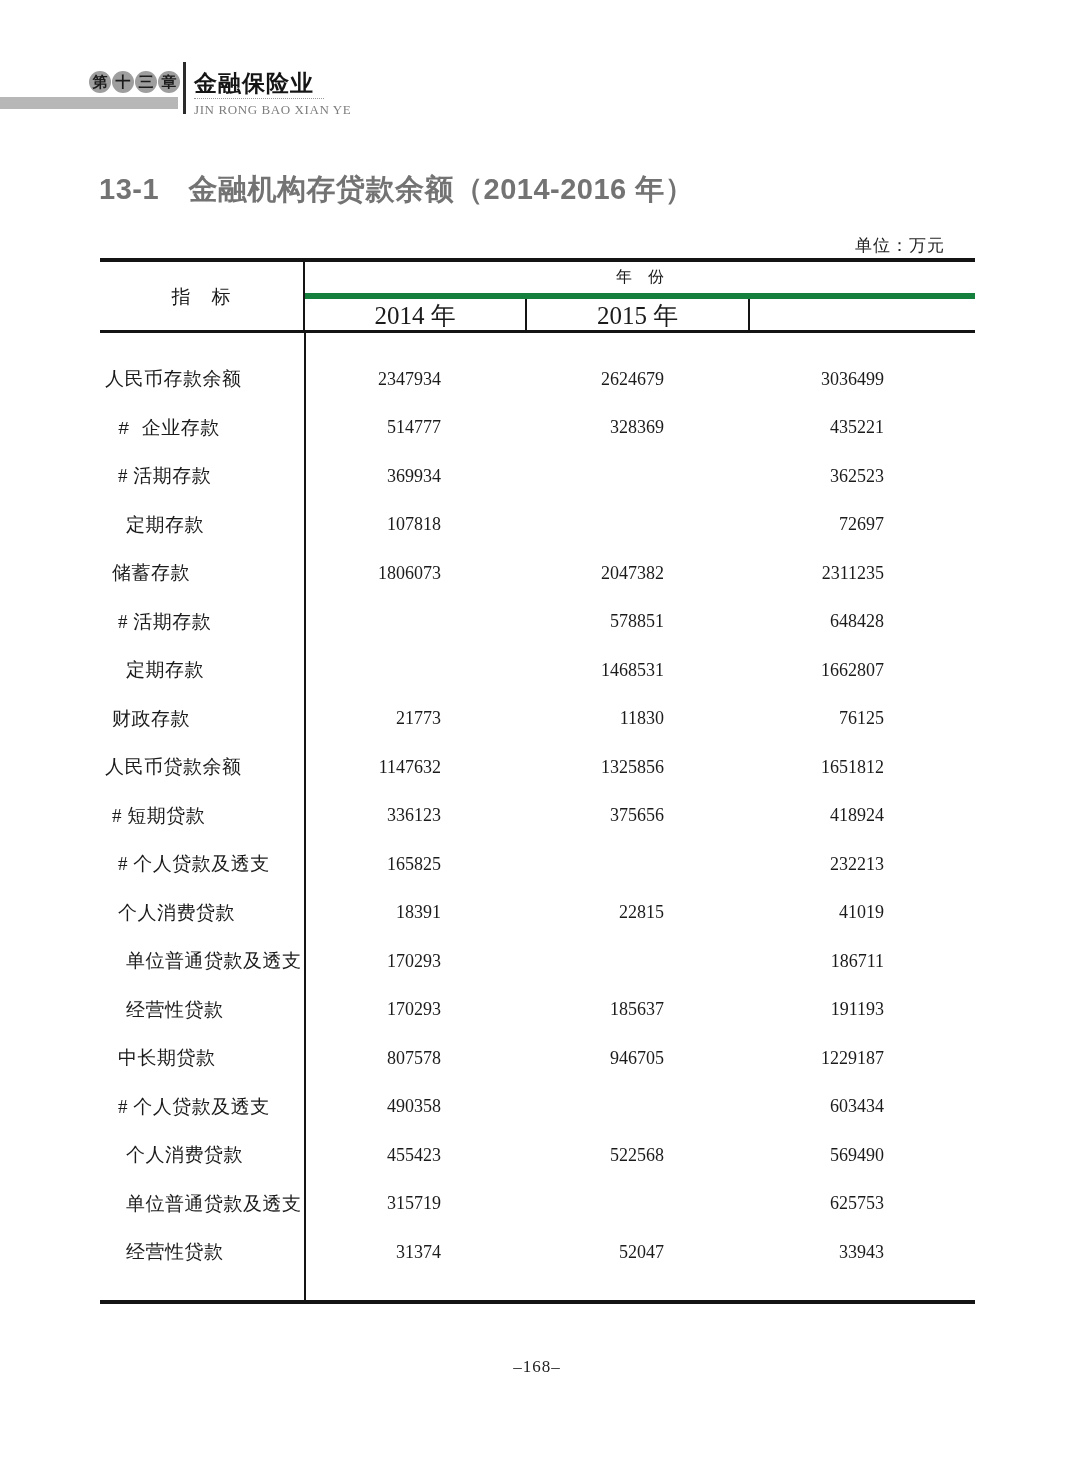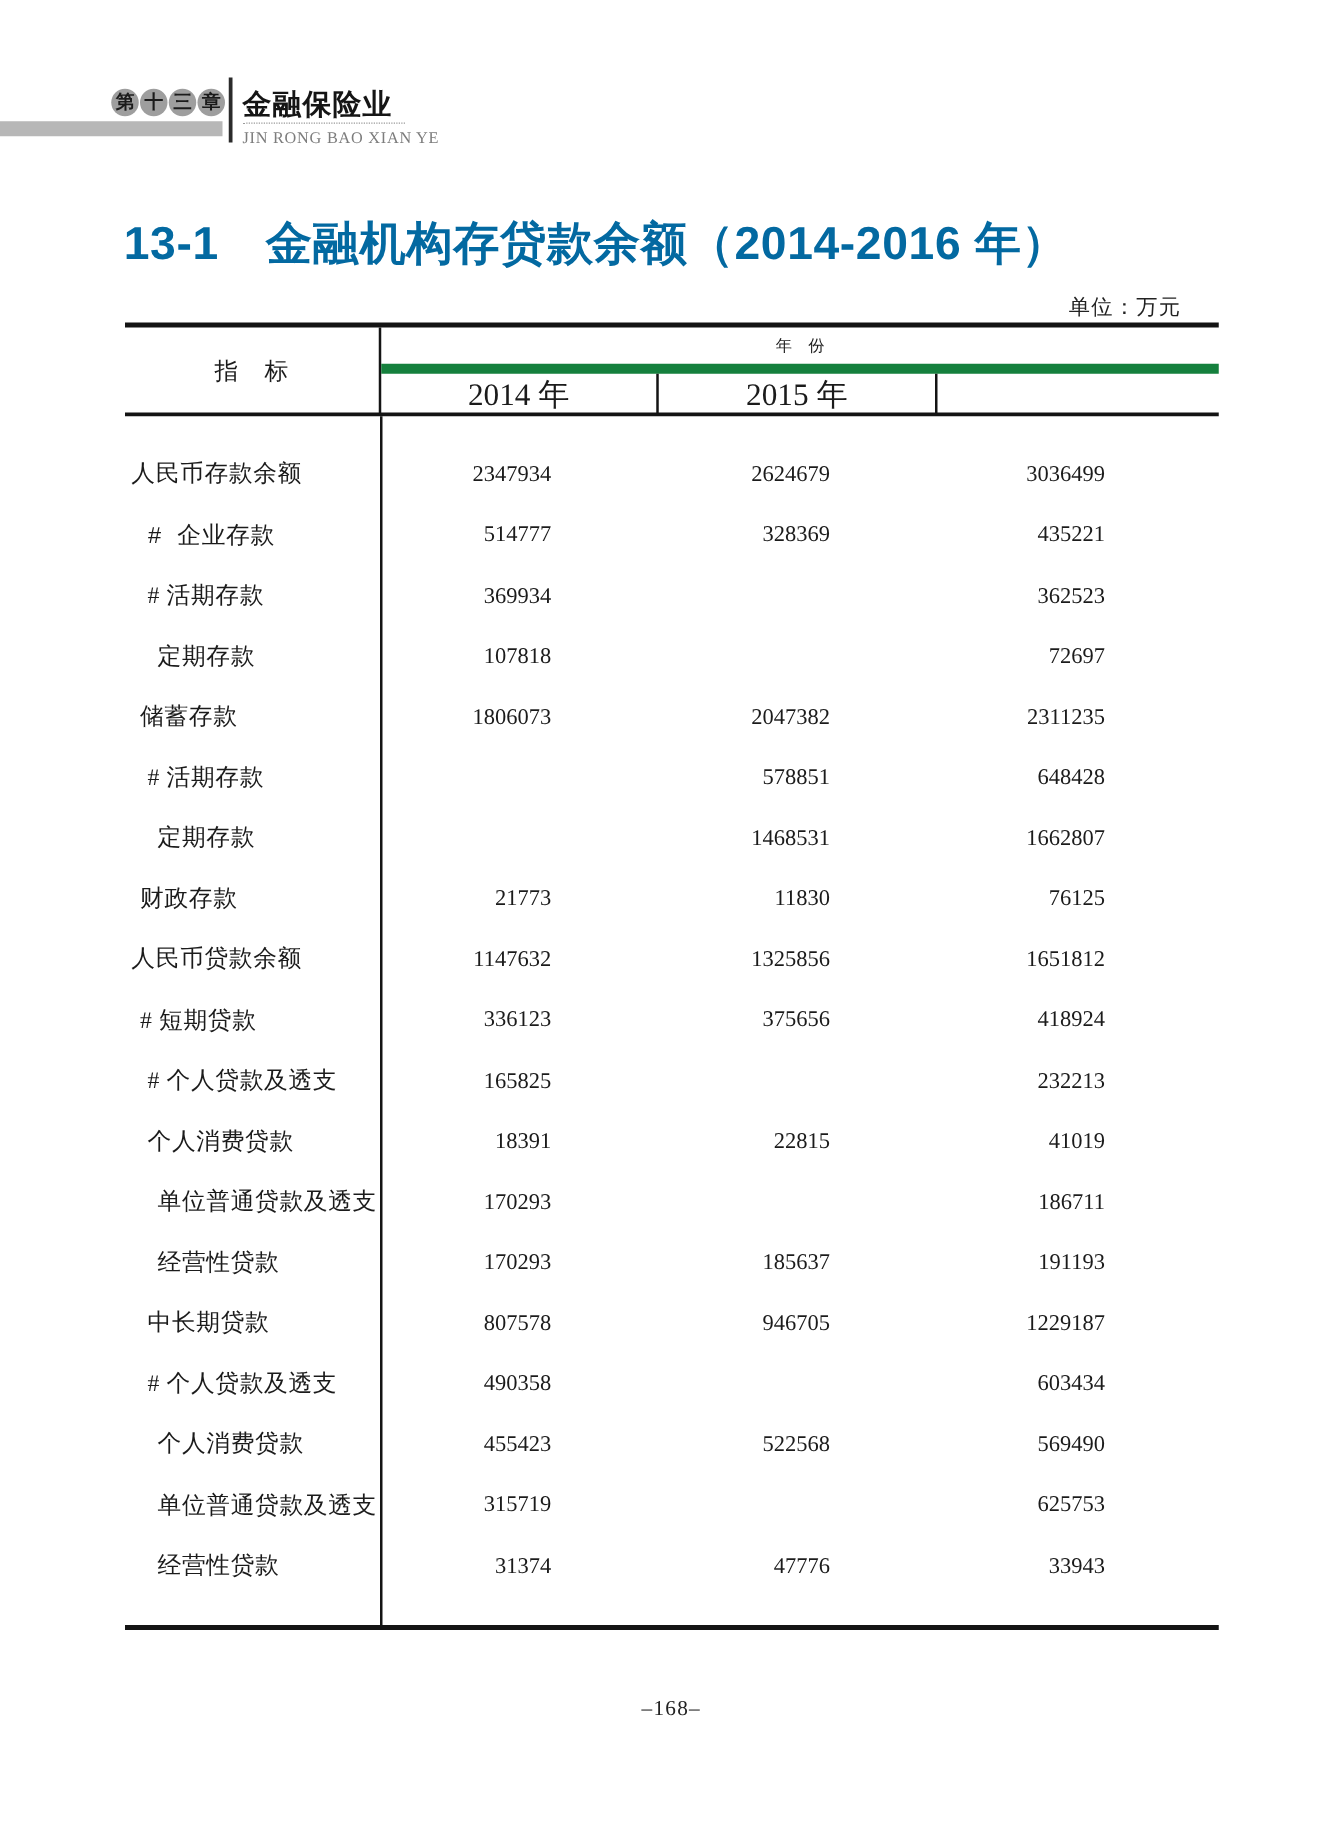--- a/index.html
+++ b/index.html
@@ -43,21 +43,21 @@
   }
   .chap-py{
     position:absolute;left:194px;top:102px;
     font-size:13px;letter-spacing:0.6px;color:#7d7d7d;
     white-space:nowrap;
   }
   
   .tbl-title{
     position:absolute;left:99px;top:170px;width:900px;
     font-family:"Liberation Sans","DejaVu Sans",sans-serif;
-    font-weight:bold;font-size:37px;letter-spacing:0.5px;color:#0369a1;
+    font-weight:bold;font-size:29px;letter-spacing:0.5px;color:#737373;
     white-space:pre;
   }
   .unit-label{
     position:absolute;right:129px;top:234px;
     font-size:17px;color:#222;letter-spacing:1px;
   }
   
   .table-wrap{
     position:absolute;left:100px;top:258px;width:875px;
   }
@@ -68,23 +68,23 @@
     height:68px;
   }
   .h-indicator{
     border-right:2px solid #141414;
     display:flex;align-items:center;justify-content:center;
     font-size:19px;letter-spacing:1px;
   }
   .h-right{display:flex;flex-direction:column;}
   .h-year-group{
     height:37px;box-sizing:border-box;
-    border-bottom:8px solid #15803d;
+    border-bottom:6px solid #15803d;
     display:flex;align-items:center;justify-content:center;
-    font-size:13px;
+    font-size:16px;
   }
   .h-years{
     flex:1;display:grid;grid-template-columns:220px 225px 225px;
   }
   .h-year{
     display:flex;align-items:center;justify-content:center;
     font-size:25px;
   }
   .h-year.mid{
     border-left:2px solid #141414;
@@ -269,21 +269,21 @@
   <div class="t-row">
     <div class="cell-label" style="padding-left: 26px;">单位普通贷款及透支</div>
     <div class="cell-val c1">315719</div>
     <div class="cell-val c2"></div>
     <div class="cell-val c3">625753</div>
   </div>
 
   <div class="t-row">
     <div class="cell-label" style="padding-left: 26px;">经营性贷款</div>
     <div class="cell-val c1">31374</div>
-    <div class="cell-val c2">47776</div>
+    <div class="cell-val c2">52047</div>
     <div class="cell-val c3">33943</div>
   </div>
 </div>
   </div>
 
   <div class="page-num">–168–</div>
 
 </div>
 
 </body></html>

